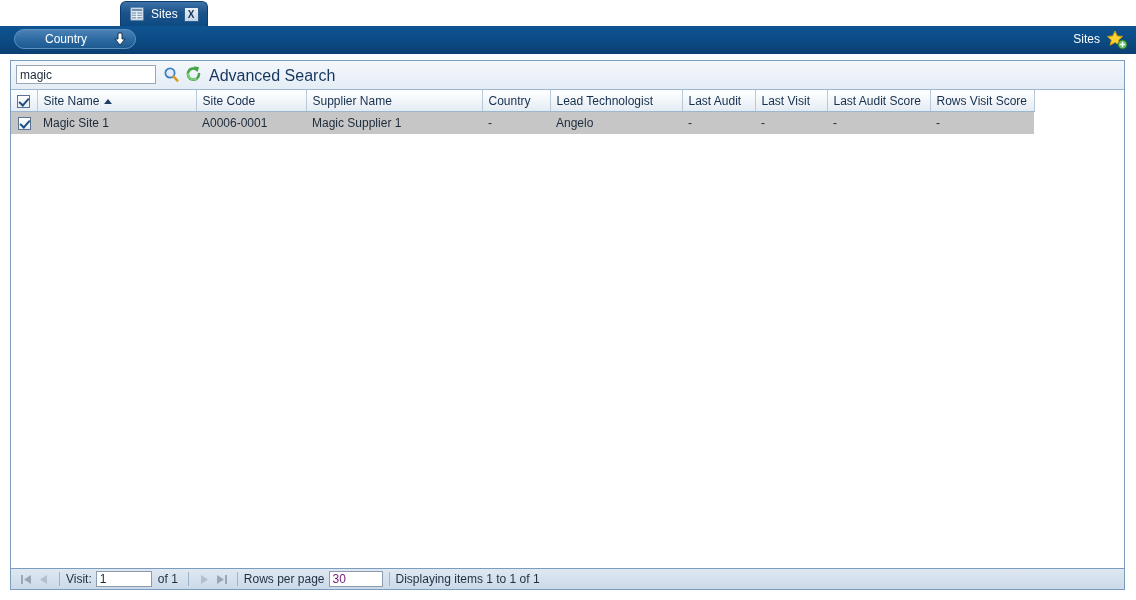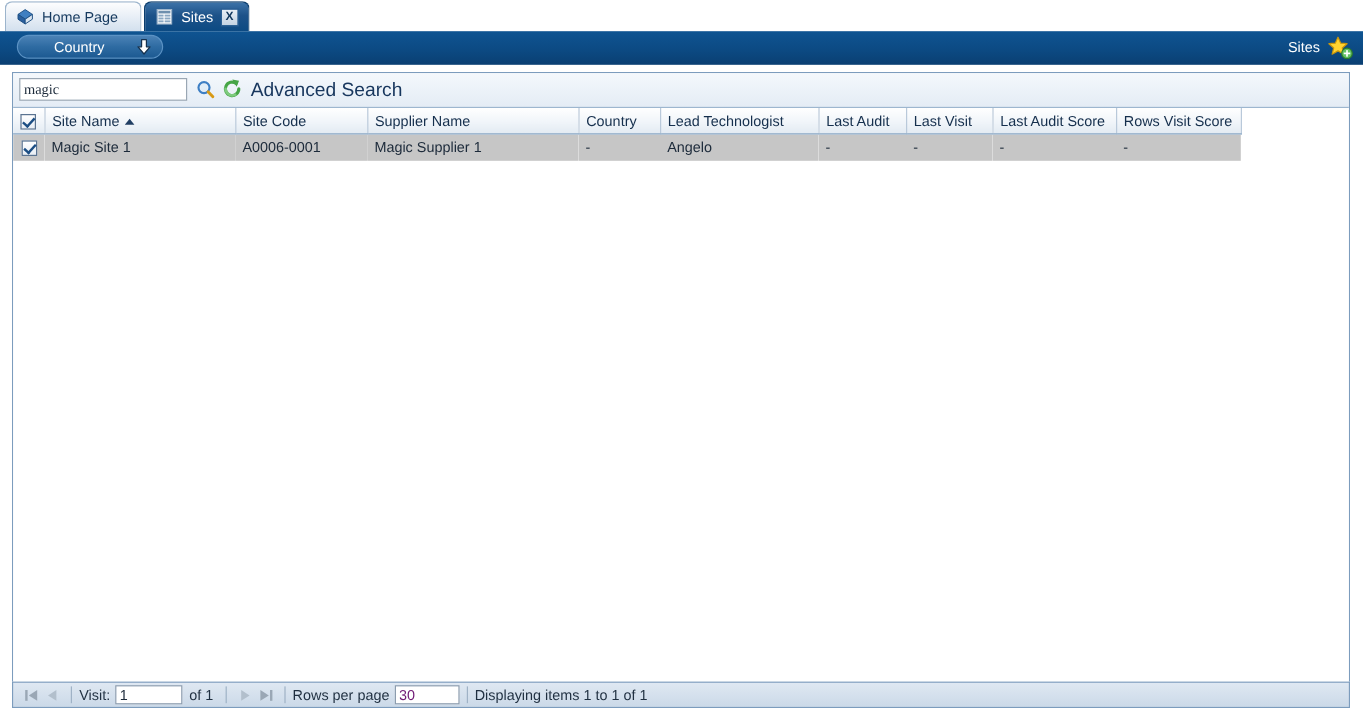--- a/index.html
+++ b/index.html
@@ -152,21 +152,21 @@
     height: 28px;
     background: linear-gradient(to bottom, #f4f8fc 0%, #e4ecf5 100%);
     border-bottom: 1px solid #9db6cf;
   }
   #search-input {
     position: absolute;
     left: 5px; top: 4px;
     width: 140px; height: 19px;
     box-sizing: border-box;
     border: 1px solid #9aa7b4;
-    font-family: Liberation Serif, serif;
+    font-family: Liberation Sans, sans-serif;
     font-size: 12px;
     padding: 0 3px;
     color: #1c2a3a;
     background: #ffffff;
   }
   #search-icon-btn {
     position: absolute;
     left: 152px; top: 5px;
     width: 17px; height: 17px;
     cursor: pointer;
@@ -338,30 +338,20 @@
   .of-text { margin: 0 4px 0 6px; white-space: nowrap; }
   .displaying { white-space: nowrap; }
 </style>
 </head>
 <body>
 
 <div id="app">
 
   <div id="tabstrip">
 
-    <div class="tab tab-inactive">
-      <span class="tab-icon icon-home">
-        <svg width="16" height="16" viewBox="0 0 16 16">
-          <polygon points="2,6 8,2 14,6 8,10" fill="#3f7fc1" stroke="#1d4f84" stroke-width="0.8"></polygon>
-          <polygon points="2,6 8,10 8,14 2,10" fill="#2a5f9e" stroke="#1d4f84" stroke-width="0.8"></polygon>
-          <polygon points="14,6 14,10 8,14 8,10" fill="#d8e4f0" stroke="#1d4f84" stroke-width="0.8"></polygon>
-        </svg>
-      </span>
-      <span class="tab-label">Home Page</span>
-    </div>
 
     <div class="tab tab-active">
       <span class="tab-icon icon-grid">
         <svg width="16" height="16" viewBox="0 0 16 16">
           <rect x="2" y="2" width="12" height="12" fill="#ffffff" stroke="#9fb6cc" stroke-width="1"></rect>
           <rect x="3" y="3" width="10" height="2.2" fill="#6e8fae"></rect>
           <rect x="3" y="6.2" width="4.3" height="1.6" fill="#8aa7c2"></rect>
           <rect x="8.2" y="6.2" width="4.8" height="1.6" fill="#8aa7c2"></rect>
           <rect x="3" y="8.6" width="4.3" height="1.6" fill="#8aa7c2"></rect>
           <rect x="8.2" y="8.6" width="4.8" height="1.6" fill="#8aa7c2"></rect>

